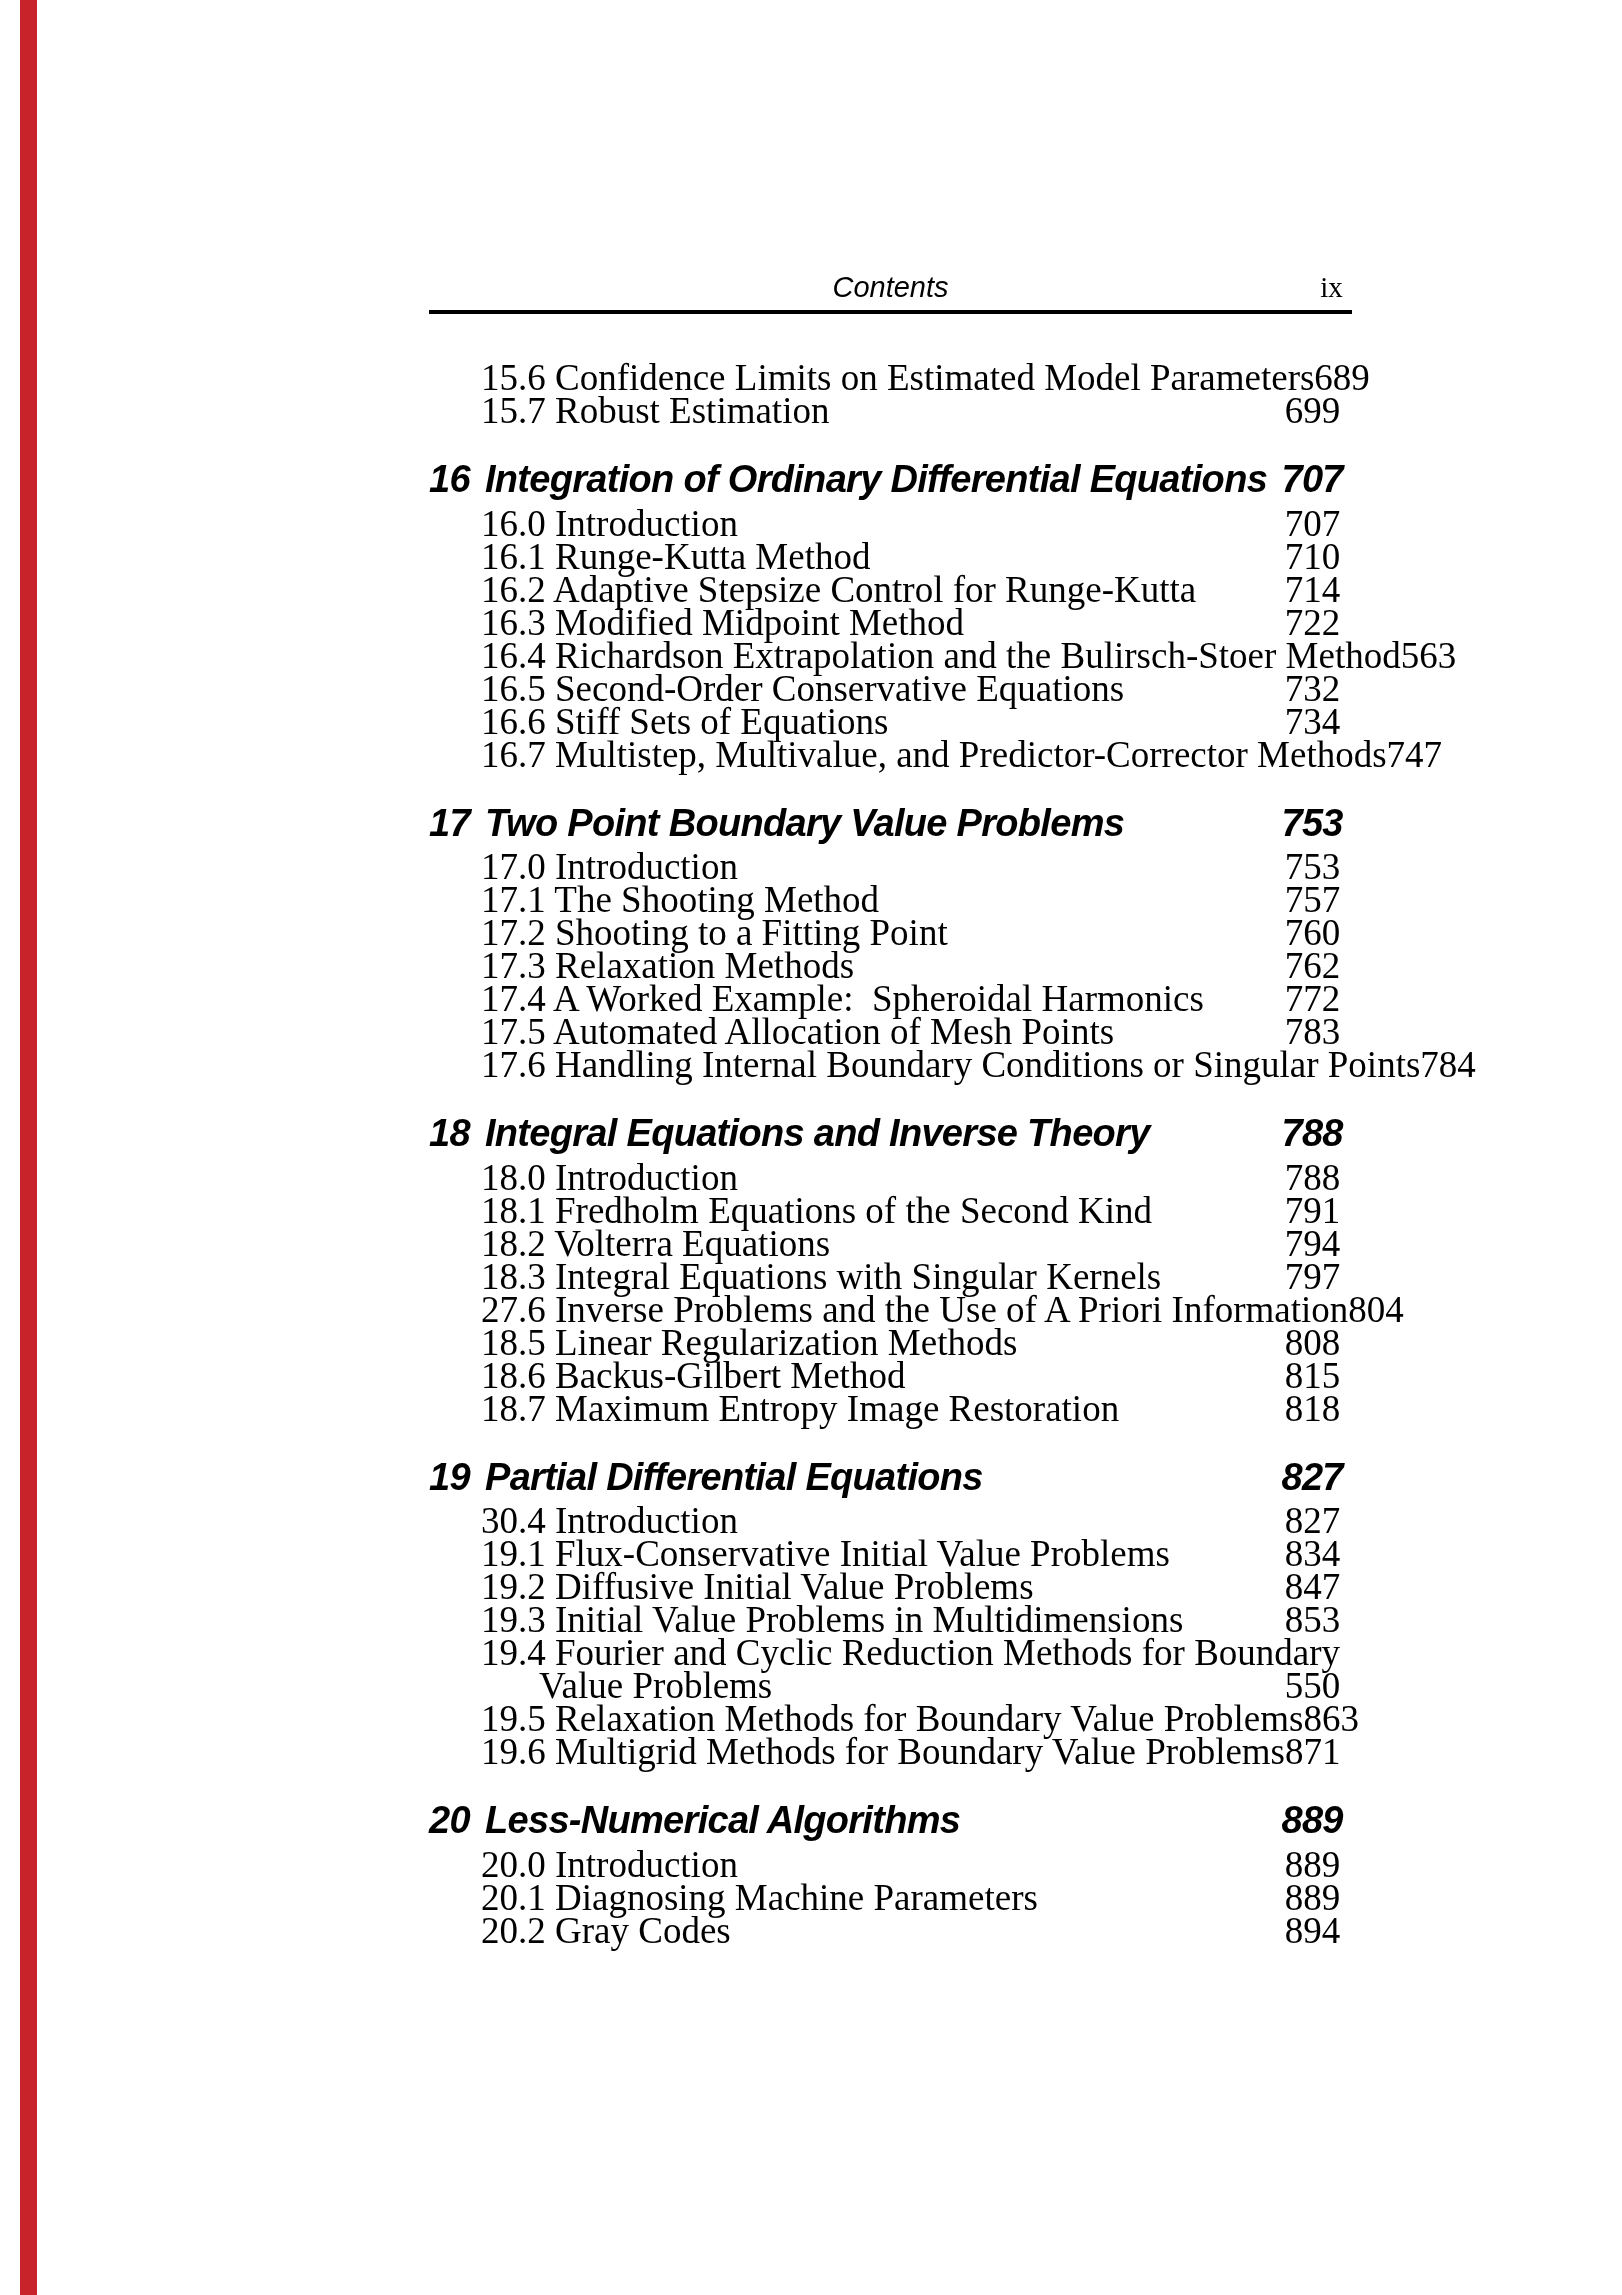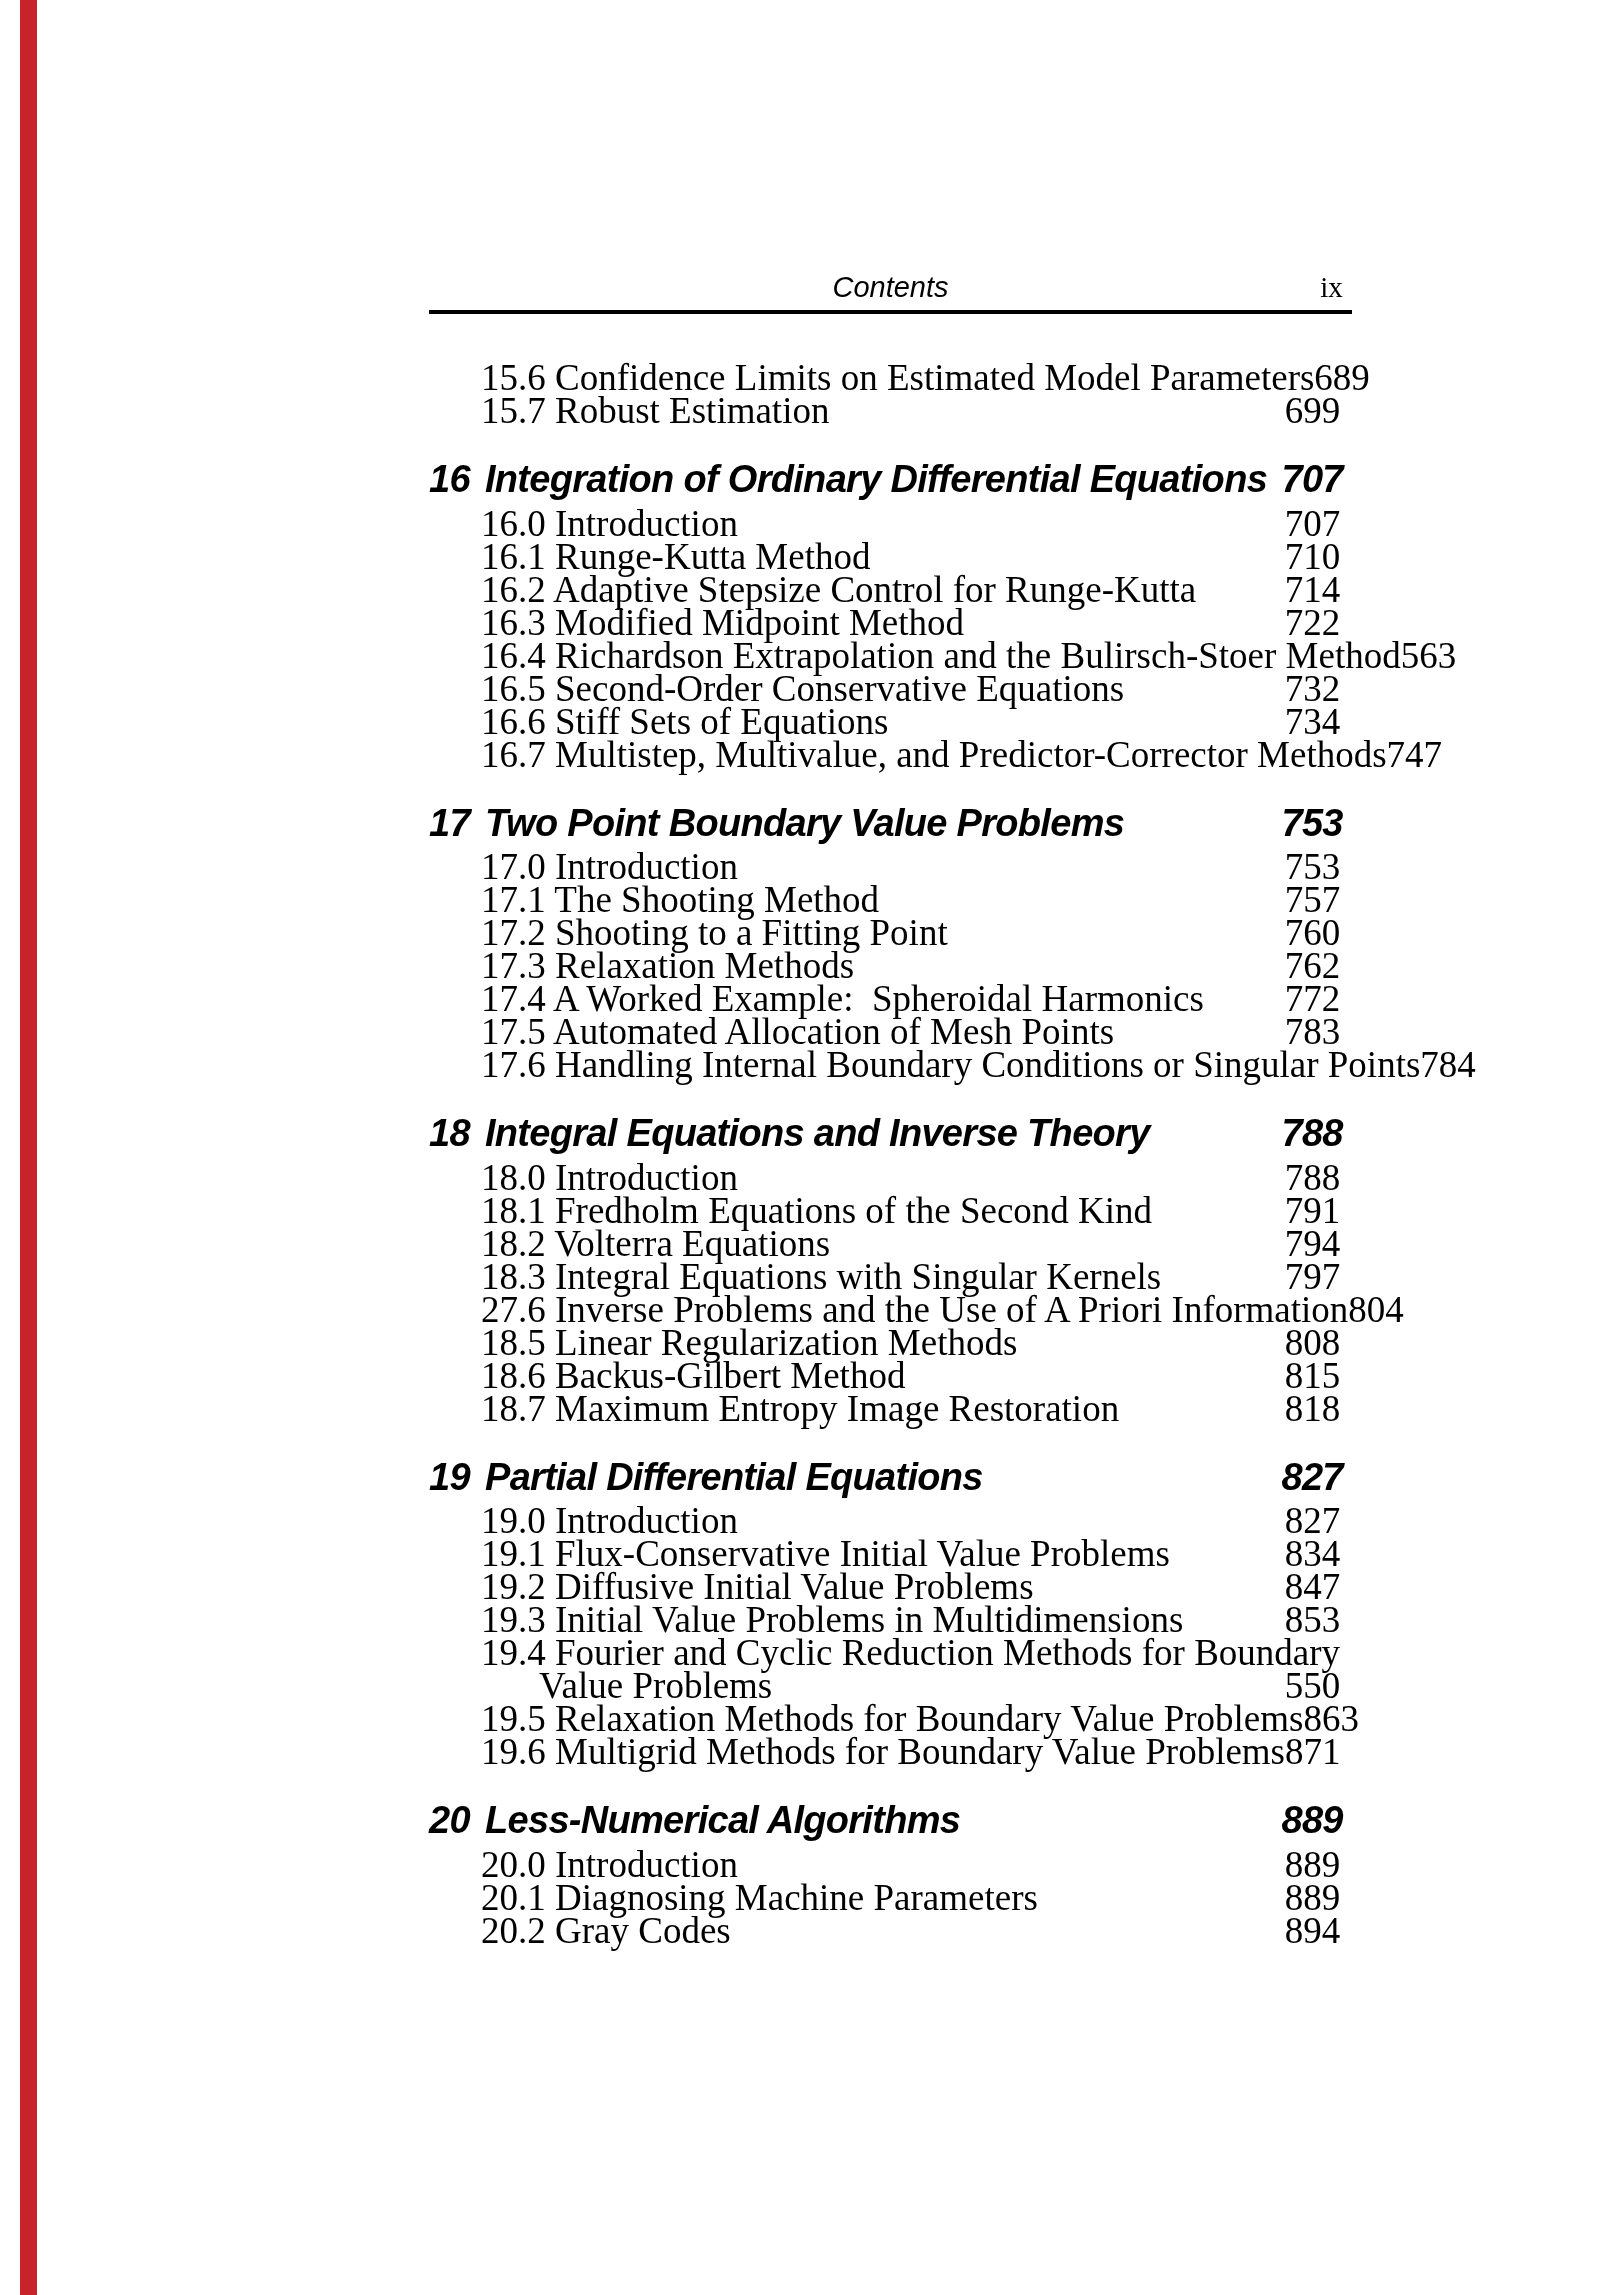--- a/index.html
+++ b/index.html
@@ -195,21 +195,21 @@
         <div class="entry">
     <span class="text">18.7 Maximum Entropy Image Restoration</span>
     <span class="pg">818</span>
   </div>
         <div class="chapter">
     <span class="num">19</span>
     <span class="title">Partial Differential Equations</span>
     <span class="pg">827</span>
   </div>
         <div class="entry">
-    <span class="text">19.0 Introduction</span>
+    <span class="text">30.4 Introduction</span>
     <span class="pg">827</span>
   </div>
         <div class="entry">
     <span class="text">19.1 Flux-Conservative Initial Value Problems</span>
     <span class="pg">834</span>
   </div>
         <div class="entry">
     <span class="text">19.2 Diffusive Initial Value Problems</span>
     <span class="pg">847</span>
   </div>

